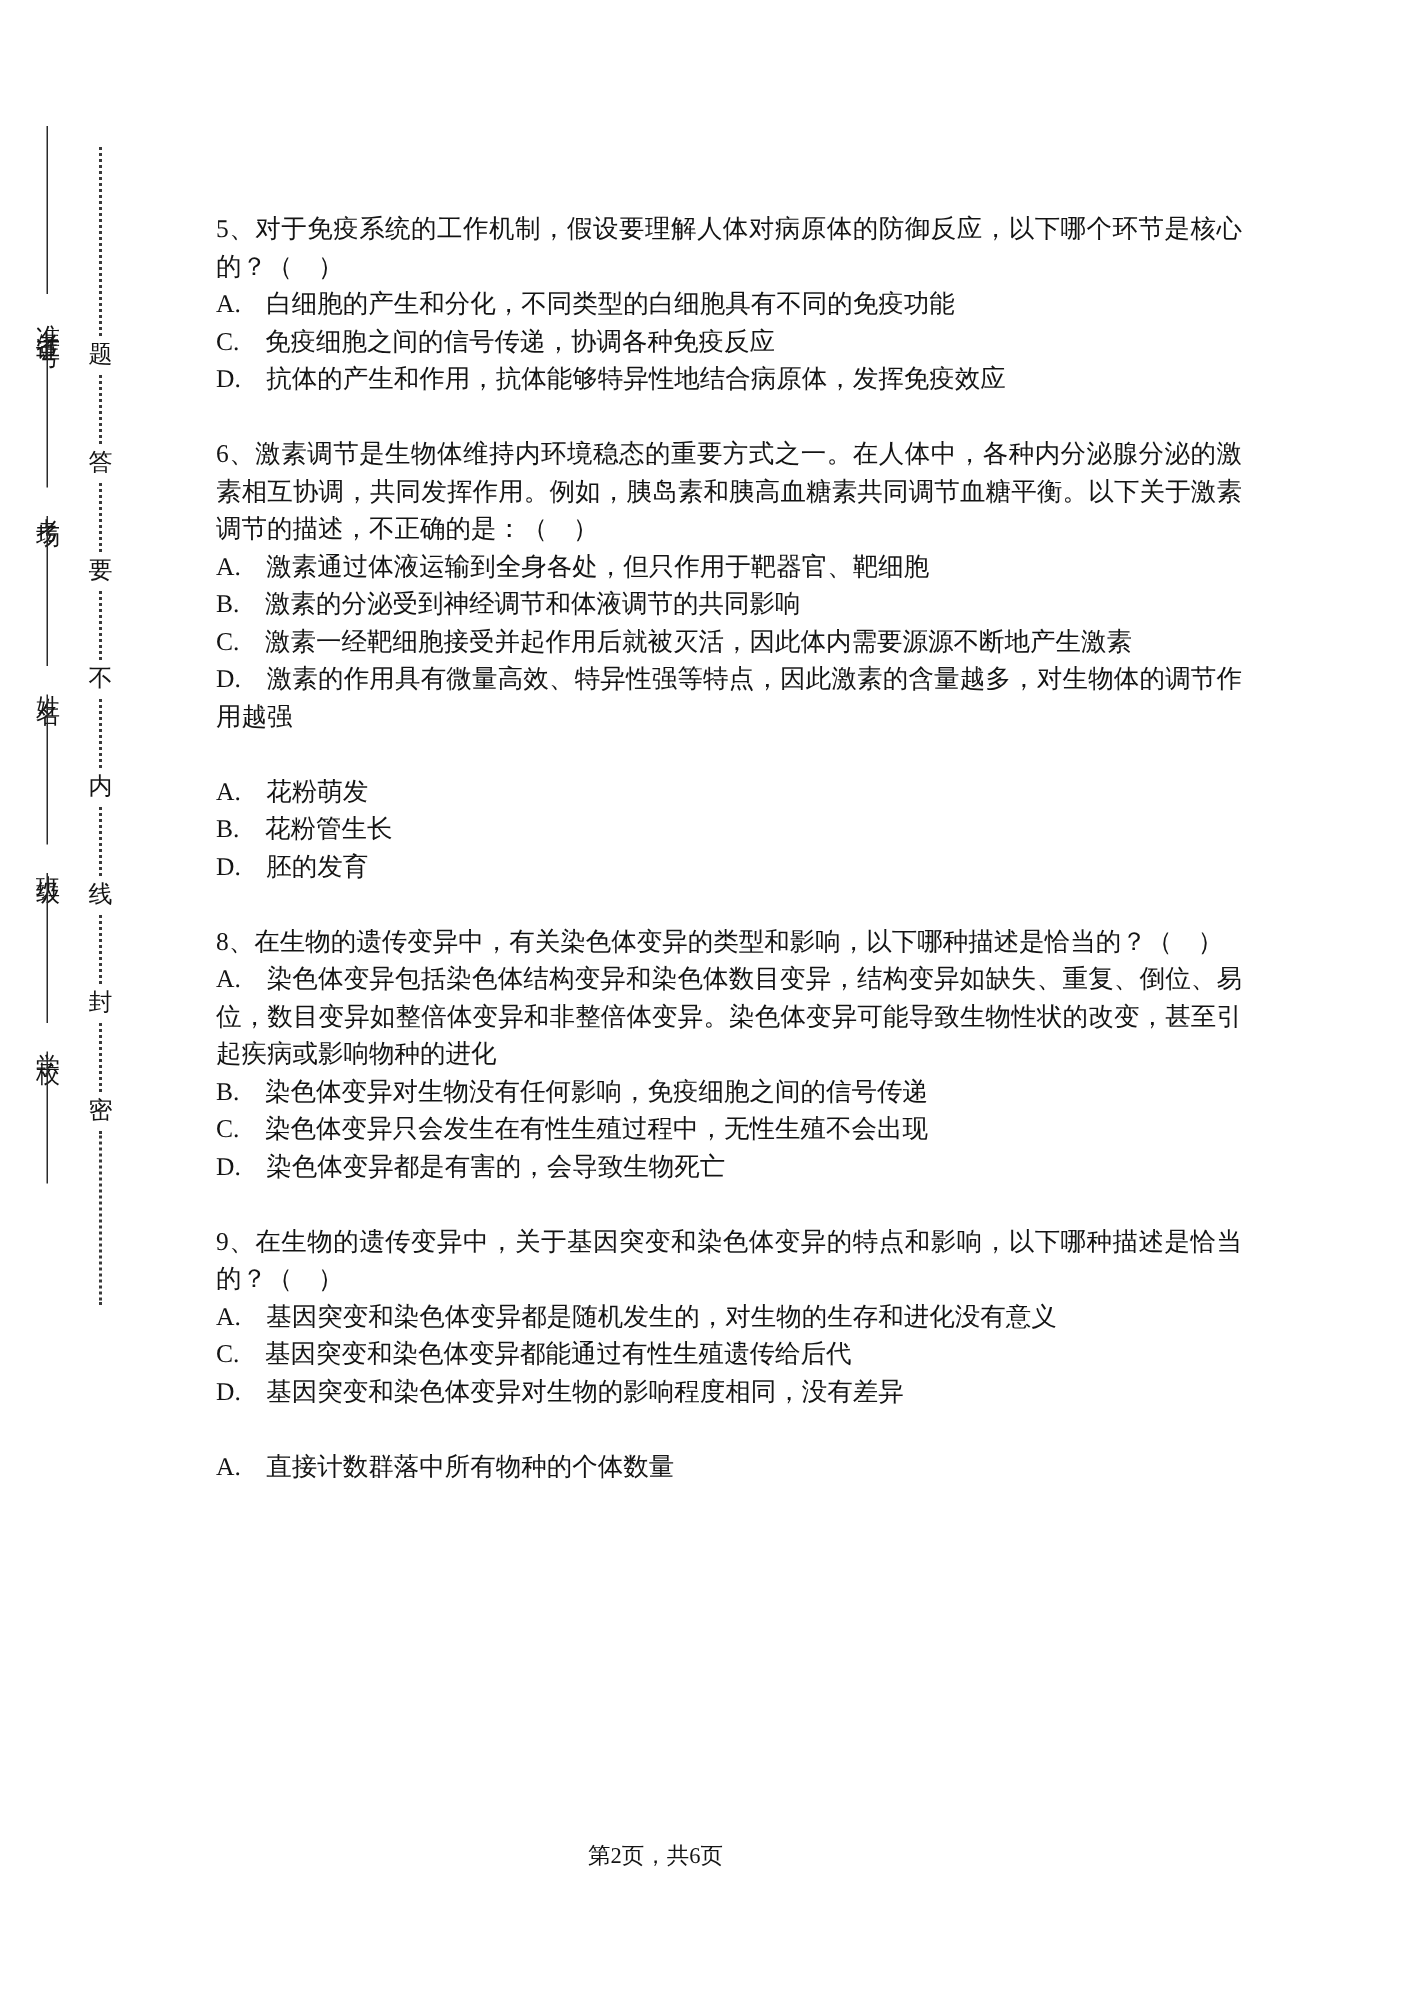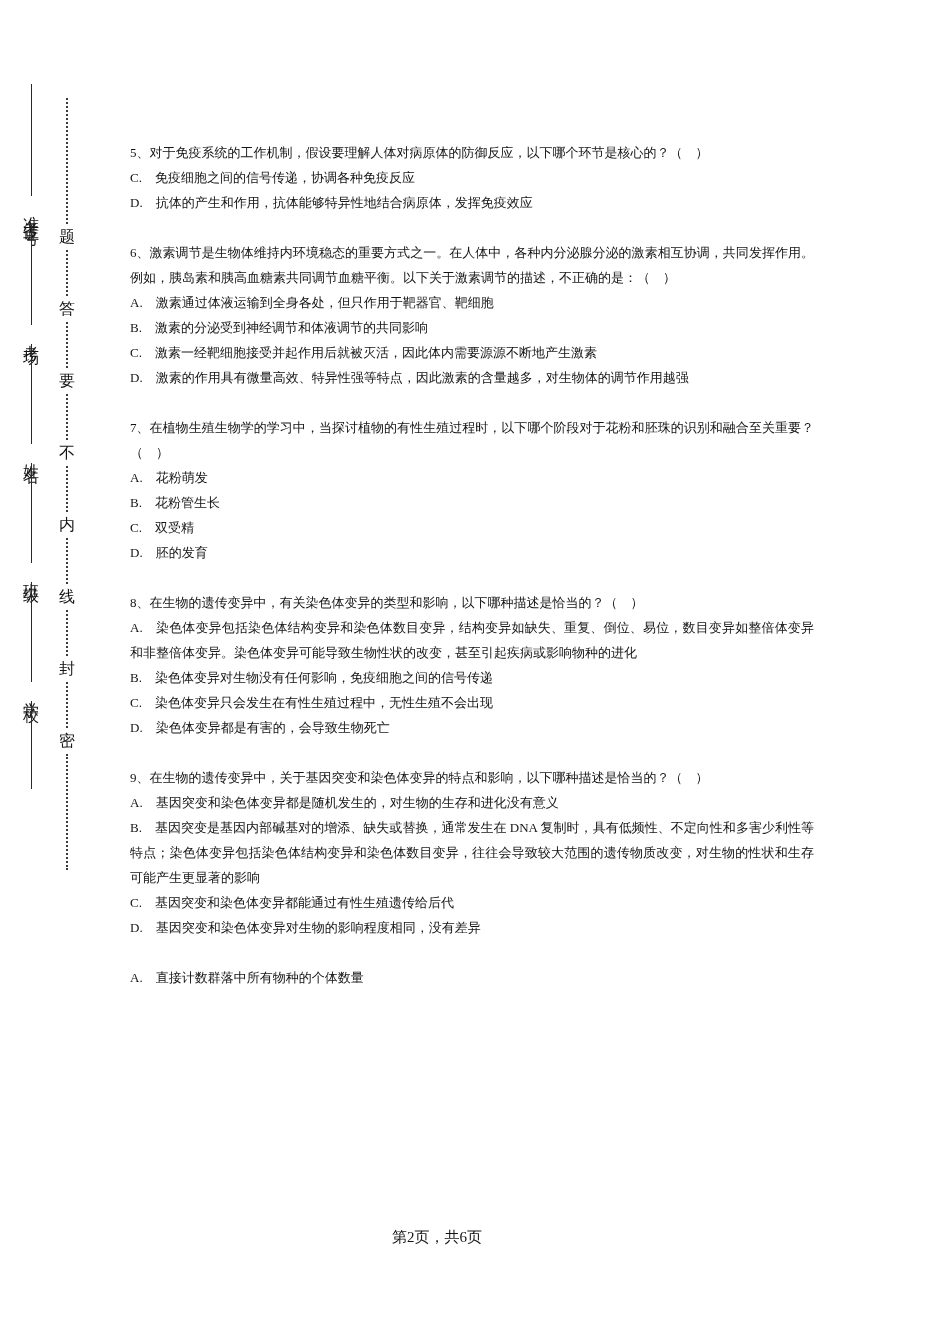--- a/index.html
+++ b/index.html
@@ -56,22 +56,22 @@
   .seal-char {
     font-size: 16px;
     line-height: 1;
     padding: 5px 0;
     color: #141414;
   }
 
   
   .content {
     position: absolute;
-    left: 130px; top: 140px; width: 684px;
-    font-size: 13px;
+    left: 144px; top: 140px; width: 684px;
+    font-size: 17px;
     line-height: 25px;
     text-align: justify;
     font-family: Liberation Serif, serif;
   }
   .question { margin: 0 0 25px 0; }
   .question p { margin: 0; }
 
   .footer {
     position: absolute;
     left: 0; top: 1228px; width: 874px;
@@ -116,52 +116,50 @@
     <span class="seal-char">封</span>
     <div class="dot-seg"></div>
     <span class="seal-char">密</span>
     <div class="dot-seg bottom"></div>
   </div>
 
   <div class="content">
 
     <div class="question">
       <p>5、对于免疫系统的工作机制，假设要理解人体对病原体的防御反应，以下哪个环节是核心的？（　）</p>
+      <p>A.　白细胞的产生和分化，不同类型的白细胞具有不同的免疫功能</p>
       <p>C.　免疫细胞之间的信号传递，协调各种免疫反应</p>
       <p>D.　抗体的产生和作用，抗体能够特异性地结合病原体，发挥免疫效应</p>
     </div>
 
     <div class="question">
       <p>6、激素调节是生物体维持内环境稳态的重要方式之一。在人体中，各种内分泌腺分泌的激素相互协调，共同发挥作用。例如，胰岛素和胰高血糖素共同调节血糖平衡。以下关于激素调节的描述，不正确的是：（　）</p>
       <p>A.　激素通过体液运输到全身各处，但只作用于靶器官、靶细胞</p>
       <p>B.　激素的分泌受到神经调节和体液调节的共同影响</p>
       <p>C.　激素一经靶细胞接受并起作用后就被灭活，因此体内需要源源不断地产生激素</p>
       <p>D.　激素的作用具有微量高效、特异性强等特点，因此激素的含量越多，对生物体的调节作用越强</p>
     </div>
 
     <div class="question">
-      <p>7、在植物生殖生物学的学习中，当探讨植物的有性生殖过程时，以下哪个阶段对于花粉和胚珠的识别和融合至关重要？（　）</p>
       <p>A.　花粉萌发</p>
       <p>B.　花粉管生长</p>
-      <p>C.　双受精</p>
       <p>D.　胚的发育</p>
     </div>
 
     <div class="question">
       <p>8、在生物的遗传变异中，有关染色体变异的类型和影响，以下哪种描述是恰当的？（　）</p>
       <p>A.　染色体变异包括染色体结构变异和染色体数目变异，结构变异如缺失、重复、倒位、易位，数目变异如整倍体变异和非整倍体变异。染色体变异可能导致生物性状的改变，甚至引起疾病或影响物种的进化</p>
       <p>B.　染色体变异对生物没有任何影响，免疫细胞之间的信号传递</p>
       <p>C.　染色体变异只会发生在有性生殖过程中，无性生殖不会出现</p>
       <p>D.　染色体变异都是有害的，会导致生物死亡</p>
     </div>
 
     <div class="question">
       <p>9、在生物的遗传变异中，关于基因突变和染色体变异的特点和影响，以下哪种描述是恰当的？（　）</p>
       <p>A.　基因突变和染色体变异都是随机发生的，对生物的生存和进化没有意义</p>
-      <p>B.　基因突变是基因内部碱基对的增添、缺失或替换，通常发生在 DNA 复制时，具有低频性、不定向性和多害少利性等特点；染色体变异包括染色体结构变异和染色体数目变异，往往会导致较大范围的遗传物质改变，对生物的性状和生存可能产生更显著的影响</p>
       <p>C.　基因突变和染色体变异都能通过有性生殖遗传给后代</p>
       <p>D.　基因突变和染色体变异对生物的影响程度相同，没有差异</p>
     </div>
 
     <div class="question">
       <p>A.　直接计数群落中所有物种的个体数量</p>
     </div>
 
   </div>
 

